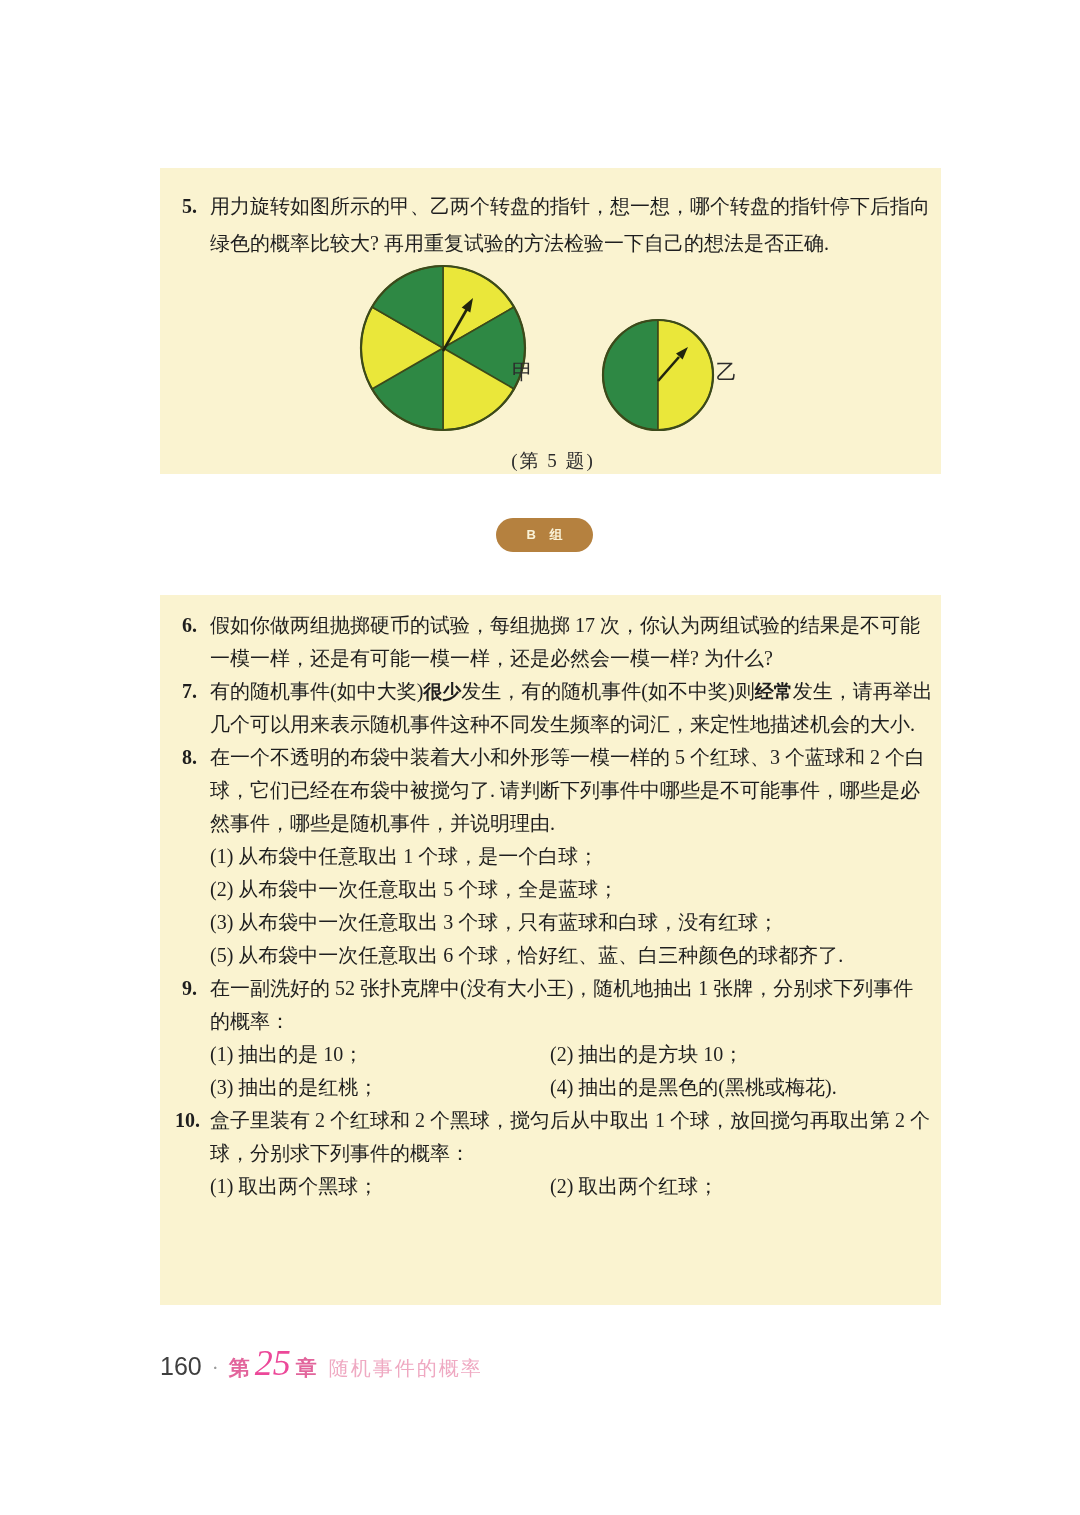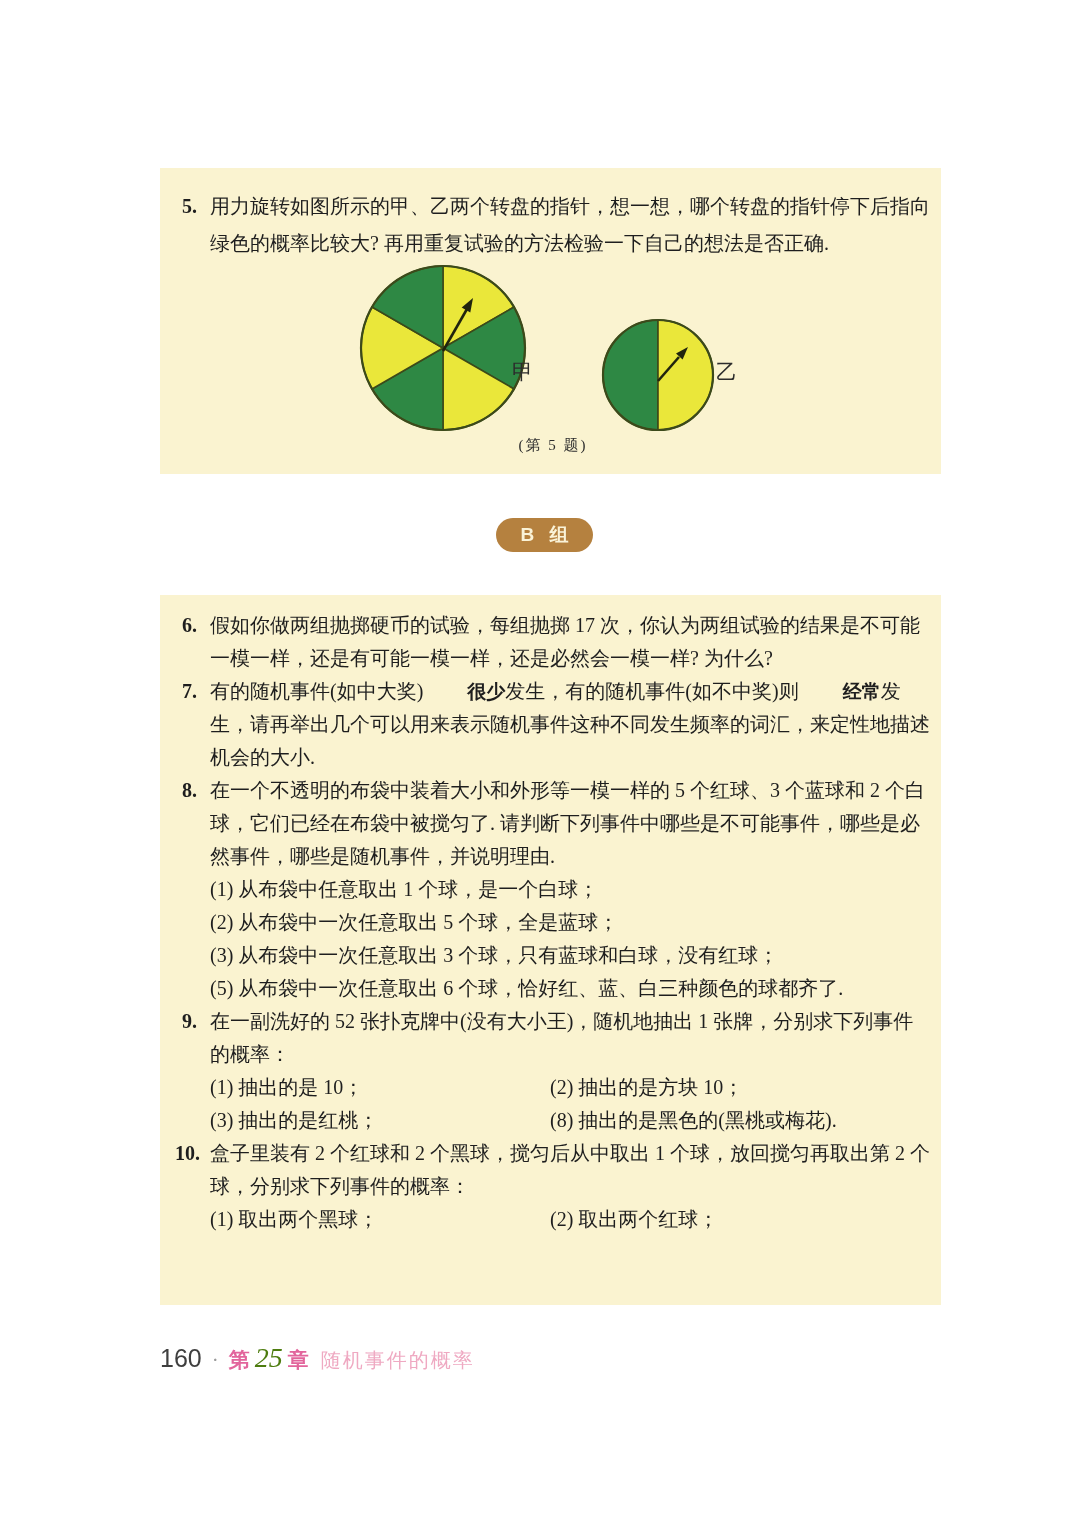--- a/index.html
+++ b/index.html
@@ -22,68 +22,68 @@
   .panel-2 { top: 595px; height: 710px; padding-top: 14px; }
 
   .problem { position: relative; padding-left: 50px; padding-right: 8px; font-size: 20px; }
   .panel-1 .problem { padding-top: 20px; line-height: 37px; }
   .panel-2 .problem { line-height: 33px; }
   .problem .num {
     position: absolute; left: 22px; font-weight: bold;
   }
   .panel-1 .problem .num { top: 20px; }
   .problem .num.wide { left: 15px; }
-  .boldword { font-family: "Liberation Sans", "DejaVu Sans", sans-serif; font-weight: bold; font-size: 19px; padding-left: 44px; }
+  .boldword { font-family: "Liberation Sans", "DejaVu Sans", sans-serif; font-weight: bold; font-size: 19px; }
 
   .subitem { display: block; }
   .cols { display: flex; }
   .cols .c1 { width: 340px; }
 
   
   .fig { position: absolute; left: 0; top: 0; width: 781px; height: 306px; pointer-events: none; }
   .fig svg { position: absolute; }
   .svg-jia { left: 193px; top: 90px; }
   .svg-yi  { left: 436px; top: 145px; }
   .fig-label { position: absolute; font-size: 21px; color: #2c2c2c; }
   .label-jia { left: 355px; top: 357px; }
   .label-yi  { left: 558px; top: 357px; }
   .fig-caption {
-    position: absolute; left: 308px; top: 268px; width: 170px;
-    text-align: center; font-size: 15px; color: #2c2c2c; letter-spacing: 2px;
+    position: absolute; left: 308px; top: 280px; width: 170px;
+    text-align: center; font-size: 19px; color: #2c2c2c; letter-spacing: 2px;
   }
   .panel-1 .fig .fig-label { top: 190px; }
   .label-jia { left: 352px; }
   .label-yi  { left: 556px; }
 
   
   .badge {
     position: absolute; left: 496px; top: 518px;
     width: 97px; height: 34px; border-radius: 17px;
     background: #b5813f;
     color: #faf3d8;
-    font-size: 19px; font-weight: bold;
+    font-size: 13px; font-weight: bold;
     display: flex; align-items: center; justify-content: center;
     letter-spacing: 5px; text-indent: 5px;
     font-family: "Liberation Sans", "DejaVu Sans", sans-serif;
   }
 
   
   .footer {
     position: absolute; left: 160px; top: 1342px;
     display: flex; align-items: baseline;
     white-space: nowrap;
   }
   .footer .pagenum {
     font-family: "Liberation Sans", "DejaVu Sans", sans-serif;
     font-size: 25px; color: #3f3f3f;
   }
   .footer .sep { color: #9a9a9a; font-size: 21px; margin: 0 10px; }
   .footer .chap { color: #e2659c; font-weight: bold; font-size: 21px; }
   .footer .chapnum {
-    color: #4d7c0f; font-style: italic; font-size: 28px;
+    color: #ec4899; font-style: italic; font-size: 36px;
     margin: 0 5px; font-weight: normal;
   }
   .footer .sect { color: #efa9c2; font-size: 20px; margin-left: 12px; letter-spacing: 2px; }
 </style>
 </head>
 <body>
 
 <div class="page">
 
   <section class="panel panel-1">
@@ -151,21 +151,21 @@
 
     <div class="problem">
       <span class="num">9.</span>
       <span>在一副洗好的 52 张扑克牌中(没有大小王)，随机地抽出 1 张牌，分别求下列事件的概率：</span>
       <span class="cols">
         <span class="c1">(1) 抽出的是 10；</span>
         <span>(2) 抽出的是方块 10；</span>
       </span>
       <span class="cols">
         <span class="c1">(3) 抽出的是红桃；</span>
-        <span>(8) 抽出的是黑色的(黑桃或梅花).</span>
+        <span>(4) 抽出的是黑色的(黑桃或梅花).</span>
       </span>
     </div>
 
     <div class="problem">
       <span class="num wide">10.</span>
       <span>盒子里装有 2 个红球和 2 个黑球，搅匀后从中取出 1 个球，放回搅匀再取出第 2 个球，分别求下列事件的概率：</span>
       <span class="cols">
         <span class="c1">(1) 取出两个黑球；</span>
         <span>(2) 取出两个红球；</span>
       </span>

